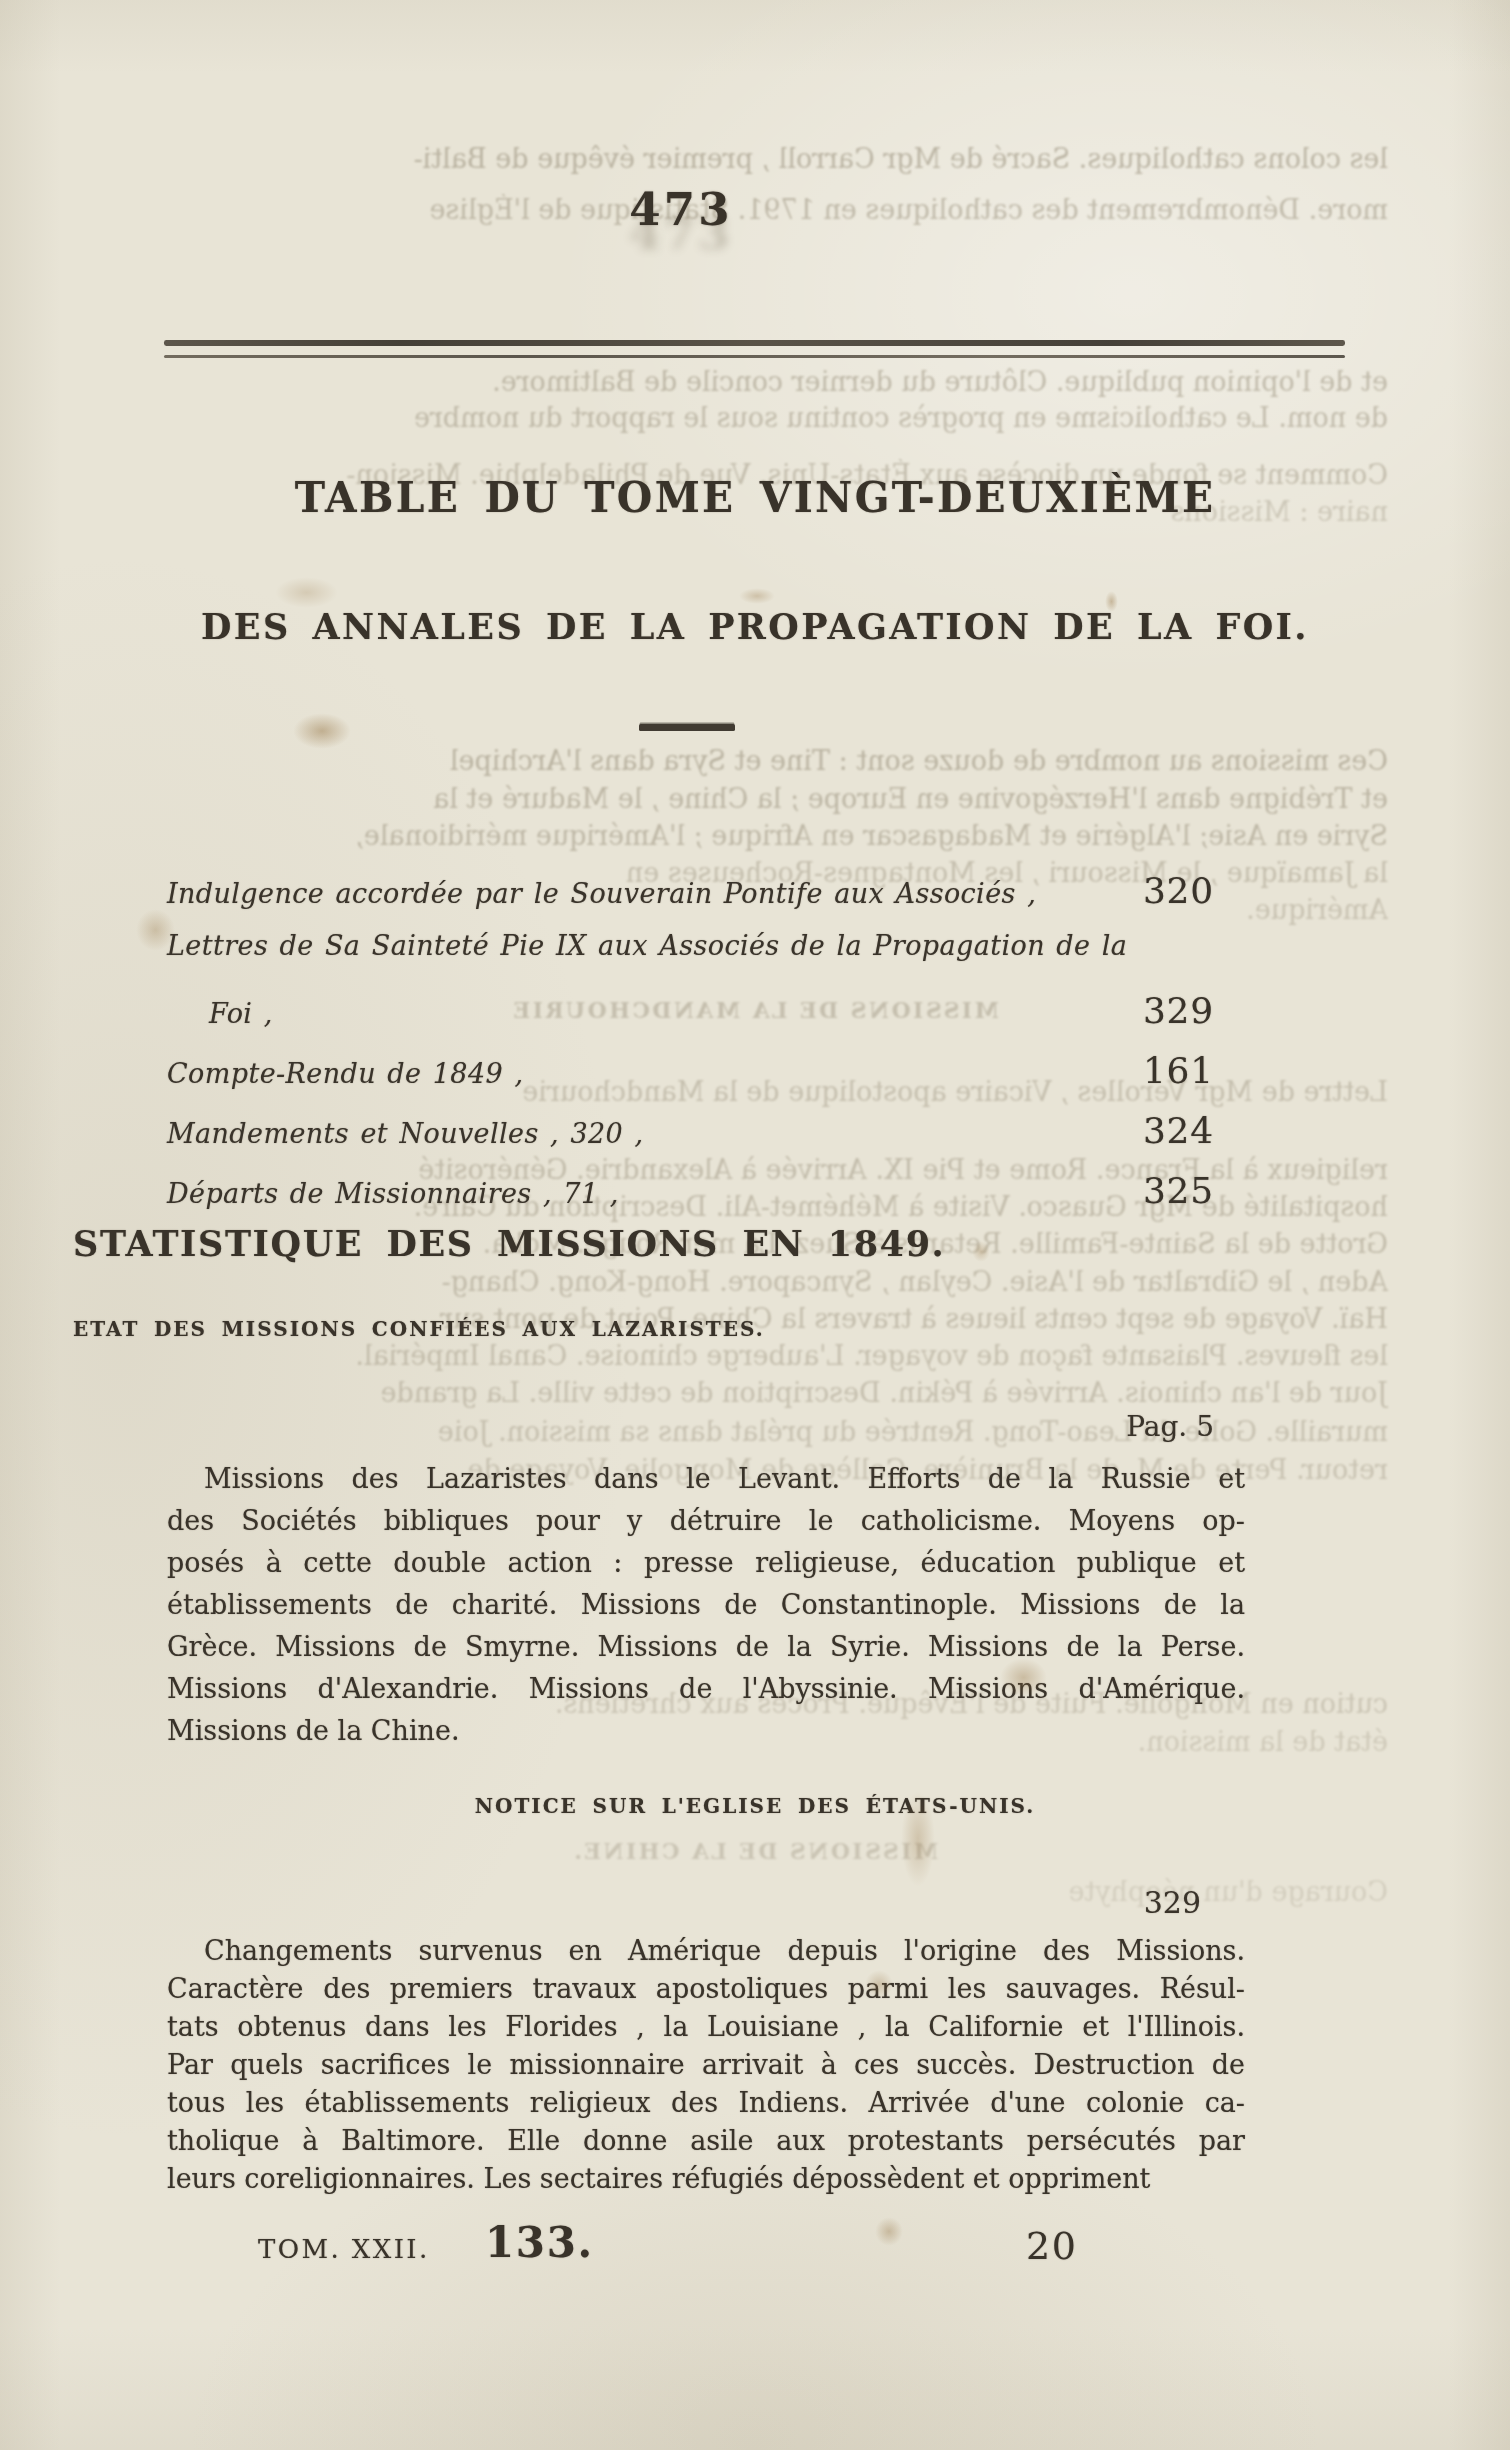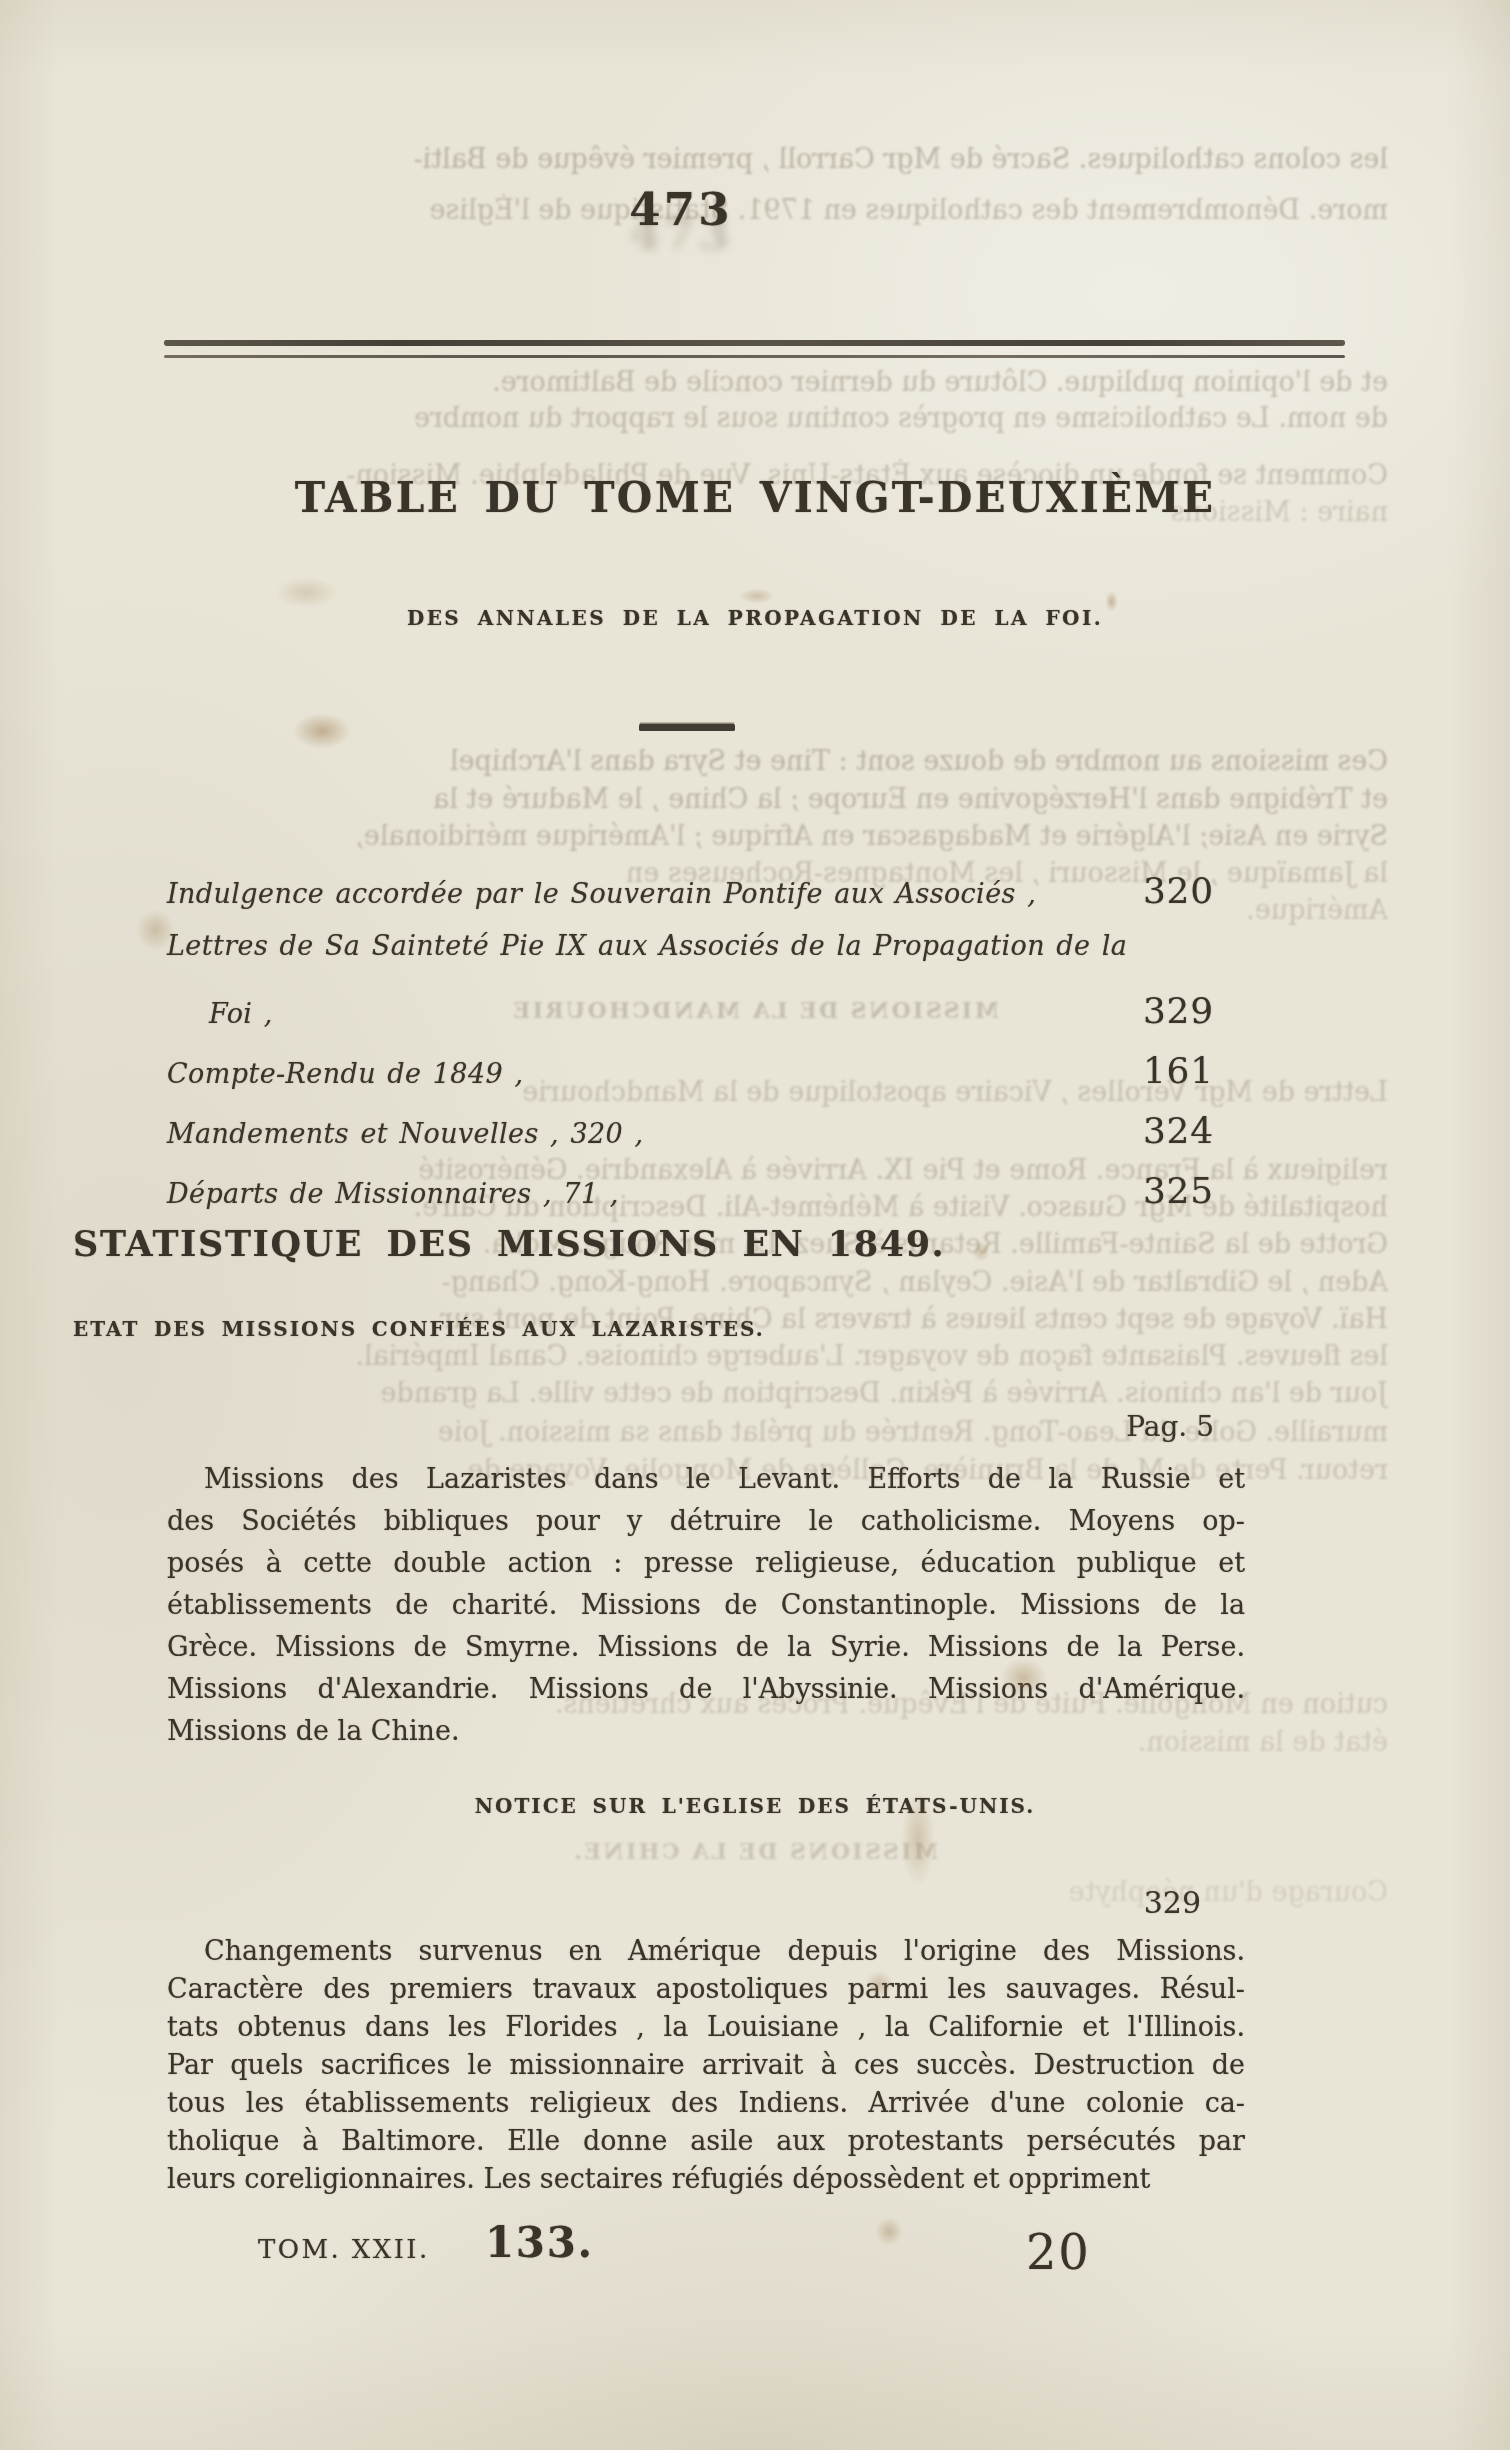--- a/index.html
+++ b/index.html
@@ -32,21 +32,21 @@
   .ink{color:#39332a;text-shadow:0 0 1.3px rgba(62,52,40,.45);}
   #folio{top:183px;left:616px;width:130px;text-align:center;
     font-size:45px;font-weight:bold;letter-spacing:3.2px;
     text-shadow:0 0 1.6px rgba(62,52,40,.5), 0 24px 8px rgba(100,88,70,.28);}
   .rule{left:164px;width:1181px;}
   #rule-top{top:340px;height:5.7px;background:linear-gradient(90deg,#4a4338,#2e2921 20%,#463f34 50%,#2e2921 80%,#4a4338);opacity:.88;border-radius:2.4px;}
   #rule-bottom{top:355px;height:3.2px;background:linear-gradient(90deg,#554d40,#39332a 30%,#554d40 70%,#39332a);opacity:.8;border-radius:1.6px;}
   #title{top:473px;left:73px;width:1364px;text-align:center;
     font-size:42px;font-weight:bold;letter-spacing:2.4px;word-spacing:8px;transform:scaleX(.97);}
   #subtitle{top:606px;left:73px;width:1364px;text-align:center;
-    font-size:20px;font-weight:bold;letter-spacing:2.4px;word-spacing:7.3px;}
+    font-size:35px;font-weight:bold;letter-spacing:2.4px;word-spacing:7.3px;}
   #divider-dash{top:724px;left:639px;width:96px;height:6.5px;
     background:#332d25;border-radius:1.6px;opacity:.92;
     box-shadow:0 -2.4px 0 -0.8px rgba(51,45,37,.55);}
   
   #toc{top:857px;left:167px;width:1047px;}
   .toc-row{display:flex;justify-content:space-between;align-items:baseline;height:47px;margin-top:13px;}
   .toc-text{font-style:italic;font-size:27px;letter-spacing:0.4px;word-spacing:2.4px;}
   .toc-text.indent{padding-left:42px;}
   .toc-page{font-size:36px;font-weight:normal;letter-spacing:0.8px;}
   
@@ -64,21 +64,21 @@
   .pline.first{text-indent:37px;}
   .pline.last{text-align-last:left;}
   
   #h-notice{top:1794px;left:73px;width:1364px;text-align:center;
     font-size:20px;font-weight:bold;letter-spacing:2px;word-spacing:5.7px;}
   #pag-ref2{top:1885px;left:167px;width:1034px;text-align:right;font-size:30px;}
   
   #footer{top:0;left:0;width:100%;height:100%;pointer-events:none;}
   #footer-tome{top:2234px;left:258px;font-size:26px;letter-spacing:2.4px;}
   #footer-sig{top:2218px;left:485px;font-size:42px;font-weight:bold;letter-spacing:1.6px;}
-  #footer-page{top:2224px;left:1026px;font-size:48px;letter-spacing:1.6px;}
+  #footer-page{top:2224px;left:1026px;font-size:38px;letter-spacing:1.6px;}
   
   .stain{position:absolute;border-radius:50%;pointer-events:none;}
 </style>
 </head>
 <body>
 
 <div id="stage">
 
   <div id="bleed-layer">
       <div class="bleed-line" style="top: 143px; font-size: 27px; opacity: 0.55; text-align: left;">les colons catholiques. Sacré de Mgr Carroll , premier évêque de Balti-</div>

